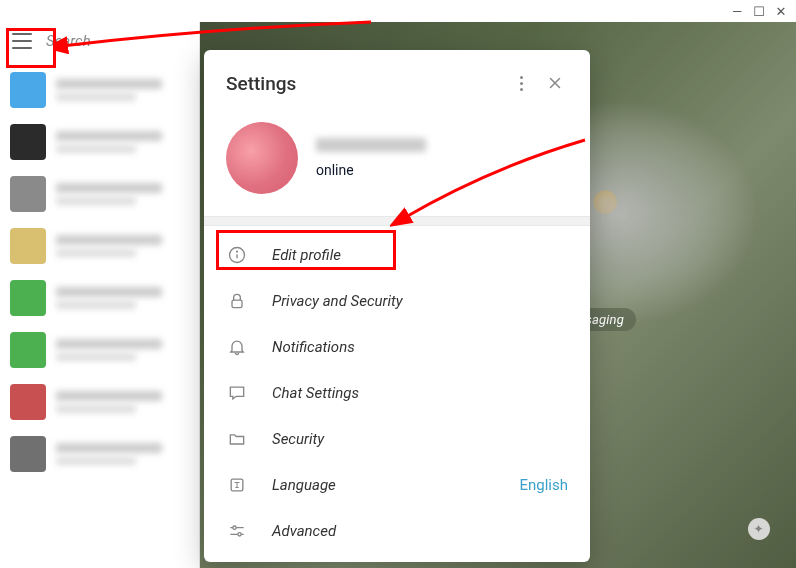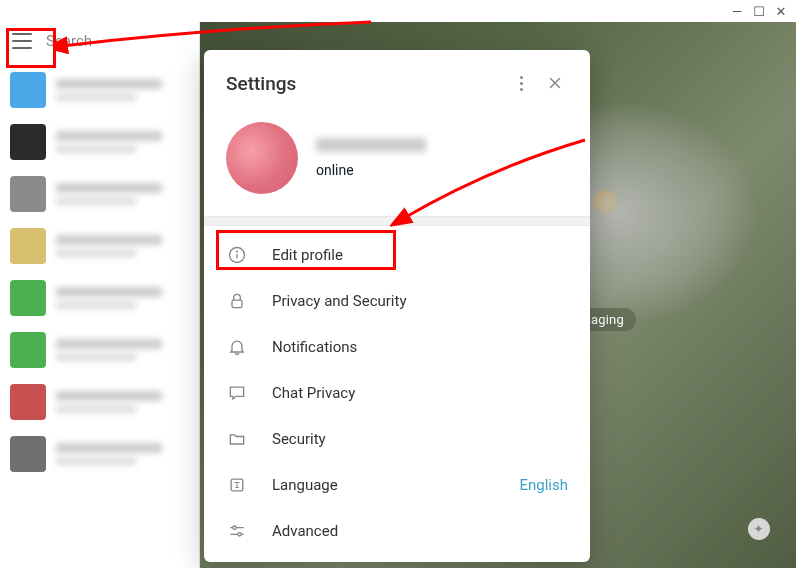--- a/index.html
+++ b/index.html
@@ -3,21 +3,21 @@
 <meta charset="utf-8">
 <style>
 * { margin: 0; padding: 0; box-sizing: border-box; font-family: -apple-system, BlinkMacSystemFont, "Segoe UI", Roboto, sans-serif; }
 body { width: 796px; height: 568px; overflow: hidden; position: relative; background: #fff; }
 
 
 .window-controls { position: absolute; top: 4px; right: 8px; display: flex; gap: 8px; z-index: 100; }
 .window-controls span { width: 14px; height: 14px; display: flex; align-items: center; justify-content: center; color: #555; font-size: 13px; cursor: default; }
 
 
-.app { display: flex; height: 100%; padding-top: 22px; }
+.app { display: flex; height: 100%; padding-top: 22px; font-style: italic; }
 
 
 .sidebar { width: 200px; background: #fff; border-right: 1px solid #e5e5e5; display: flex; flex-direction: column; filter: blur(0); }
 .sidebar-header { display: flex; align-items: center; padding: 10px 12px; gap: 14px; }
 .hamburger { width: 20px; height: 16px; display: flex; flex-direction: column; justify-content: space-between; cursor: pointer; }
 .hamburger span { height: 2px; background: #666; border-radius: 1px; }
 .search-text { color: #888; font-size: 15px; }
 .hamburger-box { position: absolute; top: 28px; left: 6px; width: 50px; height: 40px; border: 3px solid #ff0000; z-index: 50; }
 
 .chat-list { flex: 1; overflow: hidden; padding: 4px 0; }
@@ -47,21 +47,21 @@
 .profile-info { display: flex; flex-direction: column; gap: 10px; }
 .profile-name { height: 14px; width: 110px; background: #ccc; filter: blur(3px); border-radius: 2px; }
 .profile-status { color: #0f172a; font-size: 14px; }
 
 .divider { height: 10px; background: #f1f1f1; border-top: 1px solid #e8e8e8; border-bottom: 1px solid #e8e8e8; }
 
 .menu { padding: 6px 0; }
 .menu-item { display: flex; align-items: center; gap: 24px; padding: 12px 22px; cursor: pointer; position: relative; }
 .menu-icon { width: 22px; height: 22px; display: flex; align-items: center; justify-content: center; color: #868686; }
 .menu-icon svg { width: 20px; height: 20px; stroke: currentColor; fill: none; stroke-width: 1.6; }
-.menu-label { font-size: 15px; color: #333; flex: 1; }
+.menu-label { font-size: 15px; color: #333; flex: 1; font-style: italic; }
 .menu-value { font-size: 15px; color: #3ba0c9; }
 
 .edit-profile-box { position: absolute; top: 230px; left: 216px; width: 180px; height: 40px; border: 3px solid #ff0000; z-index: 70; pointer-events: none; }
 
 
 .arrow-1 { position: absolute; top: 16px; left: 56px; z-index: 80; pointer-events: none; }
 .arrow-2 { position: absolute; top: 138px; left: 390px; z-index: 80; pointer-events: none; }
 
 
 .watermark { position: absolute; bottom: 28px; right: 26px; color: #e5e5e5; font-size: 17px; letter-spacing: 1px; z-index: 90; display: flex; align-items: center; gap: 6px; opacity: 0.9; }
@@ -209,21 +209,21 @@
           </svg>
     </div>
     <div class="menu-label">Notifications</div>
     </div>
       <div class="menu-item">
     <div class="menu-icon">
       <svg viewBox="0 0 24 24">
             <path d="M4 5 h16 v11 h-9 l-4 3 v-3 H4 Z"></path>
           </svg>
     </div>
-    <div class="menu-label">Chat Privacy</div>
+    <div class="menu-label">Chat Settings</div>
     </div>
       <div class="menu-item">
     <div class="menu-icon">
       <svg viewBox="0 0 24 24">
             <path d="M4 7 h5 l2 2 h9 v9 H4 Z"></path>
           </svg>
     </div>
     <div class="menu-label">Security</div>
     </div>
       <div class="menu-item">

